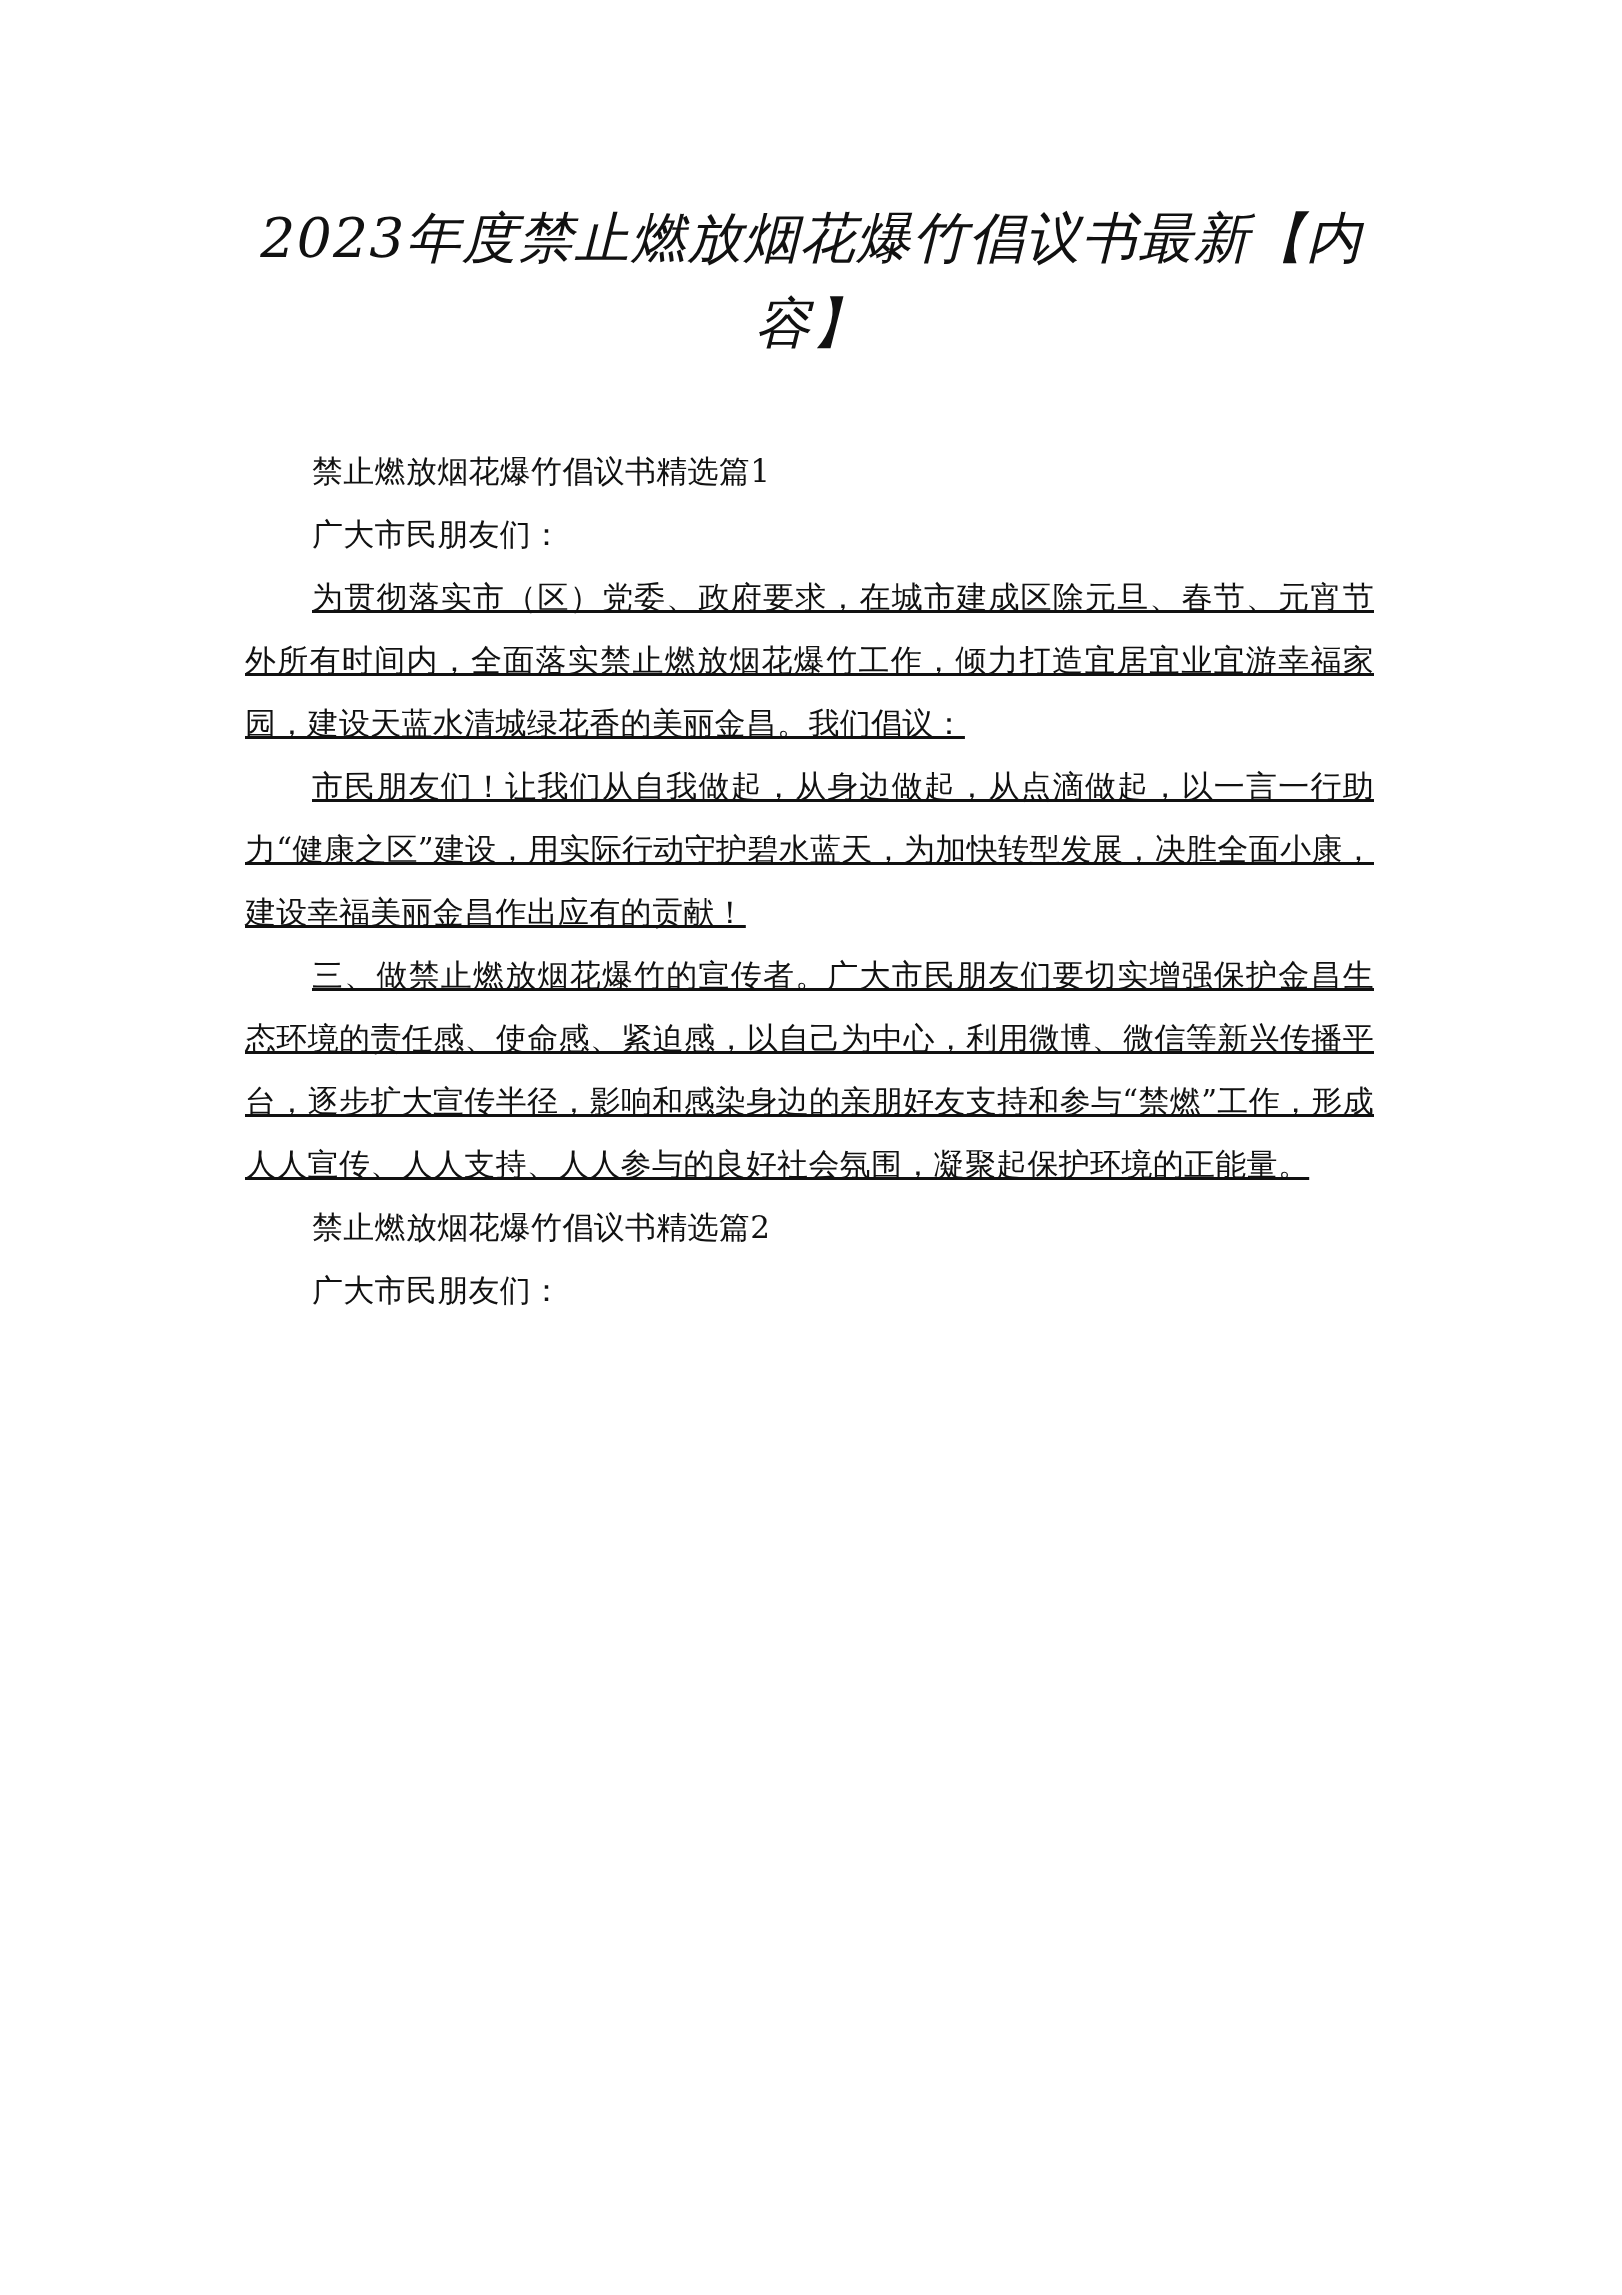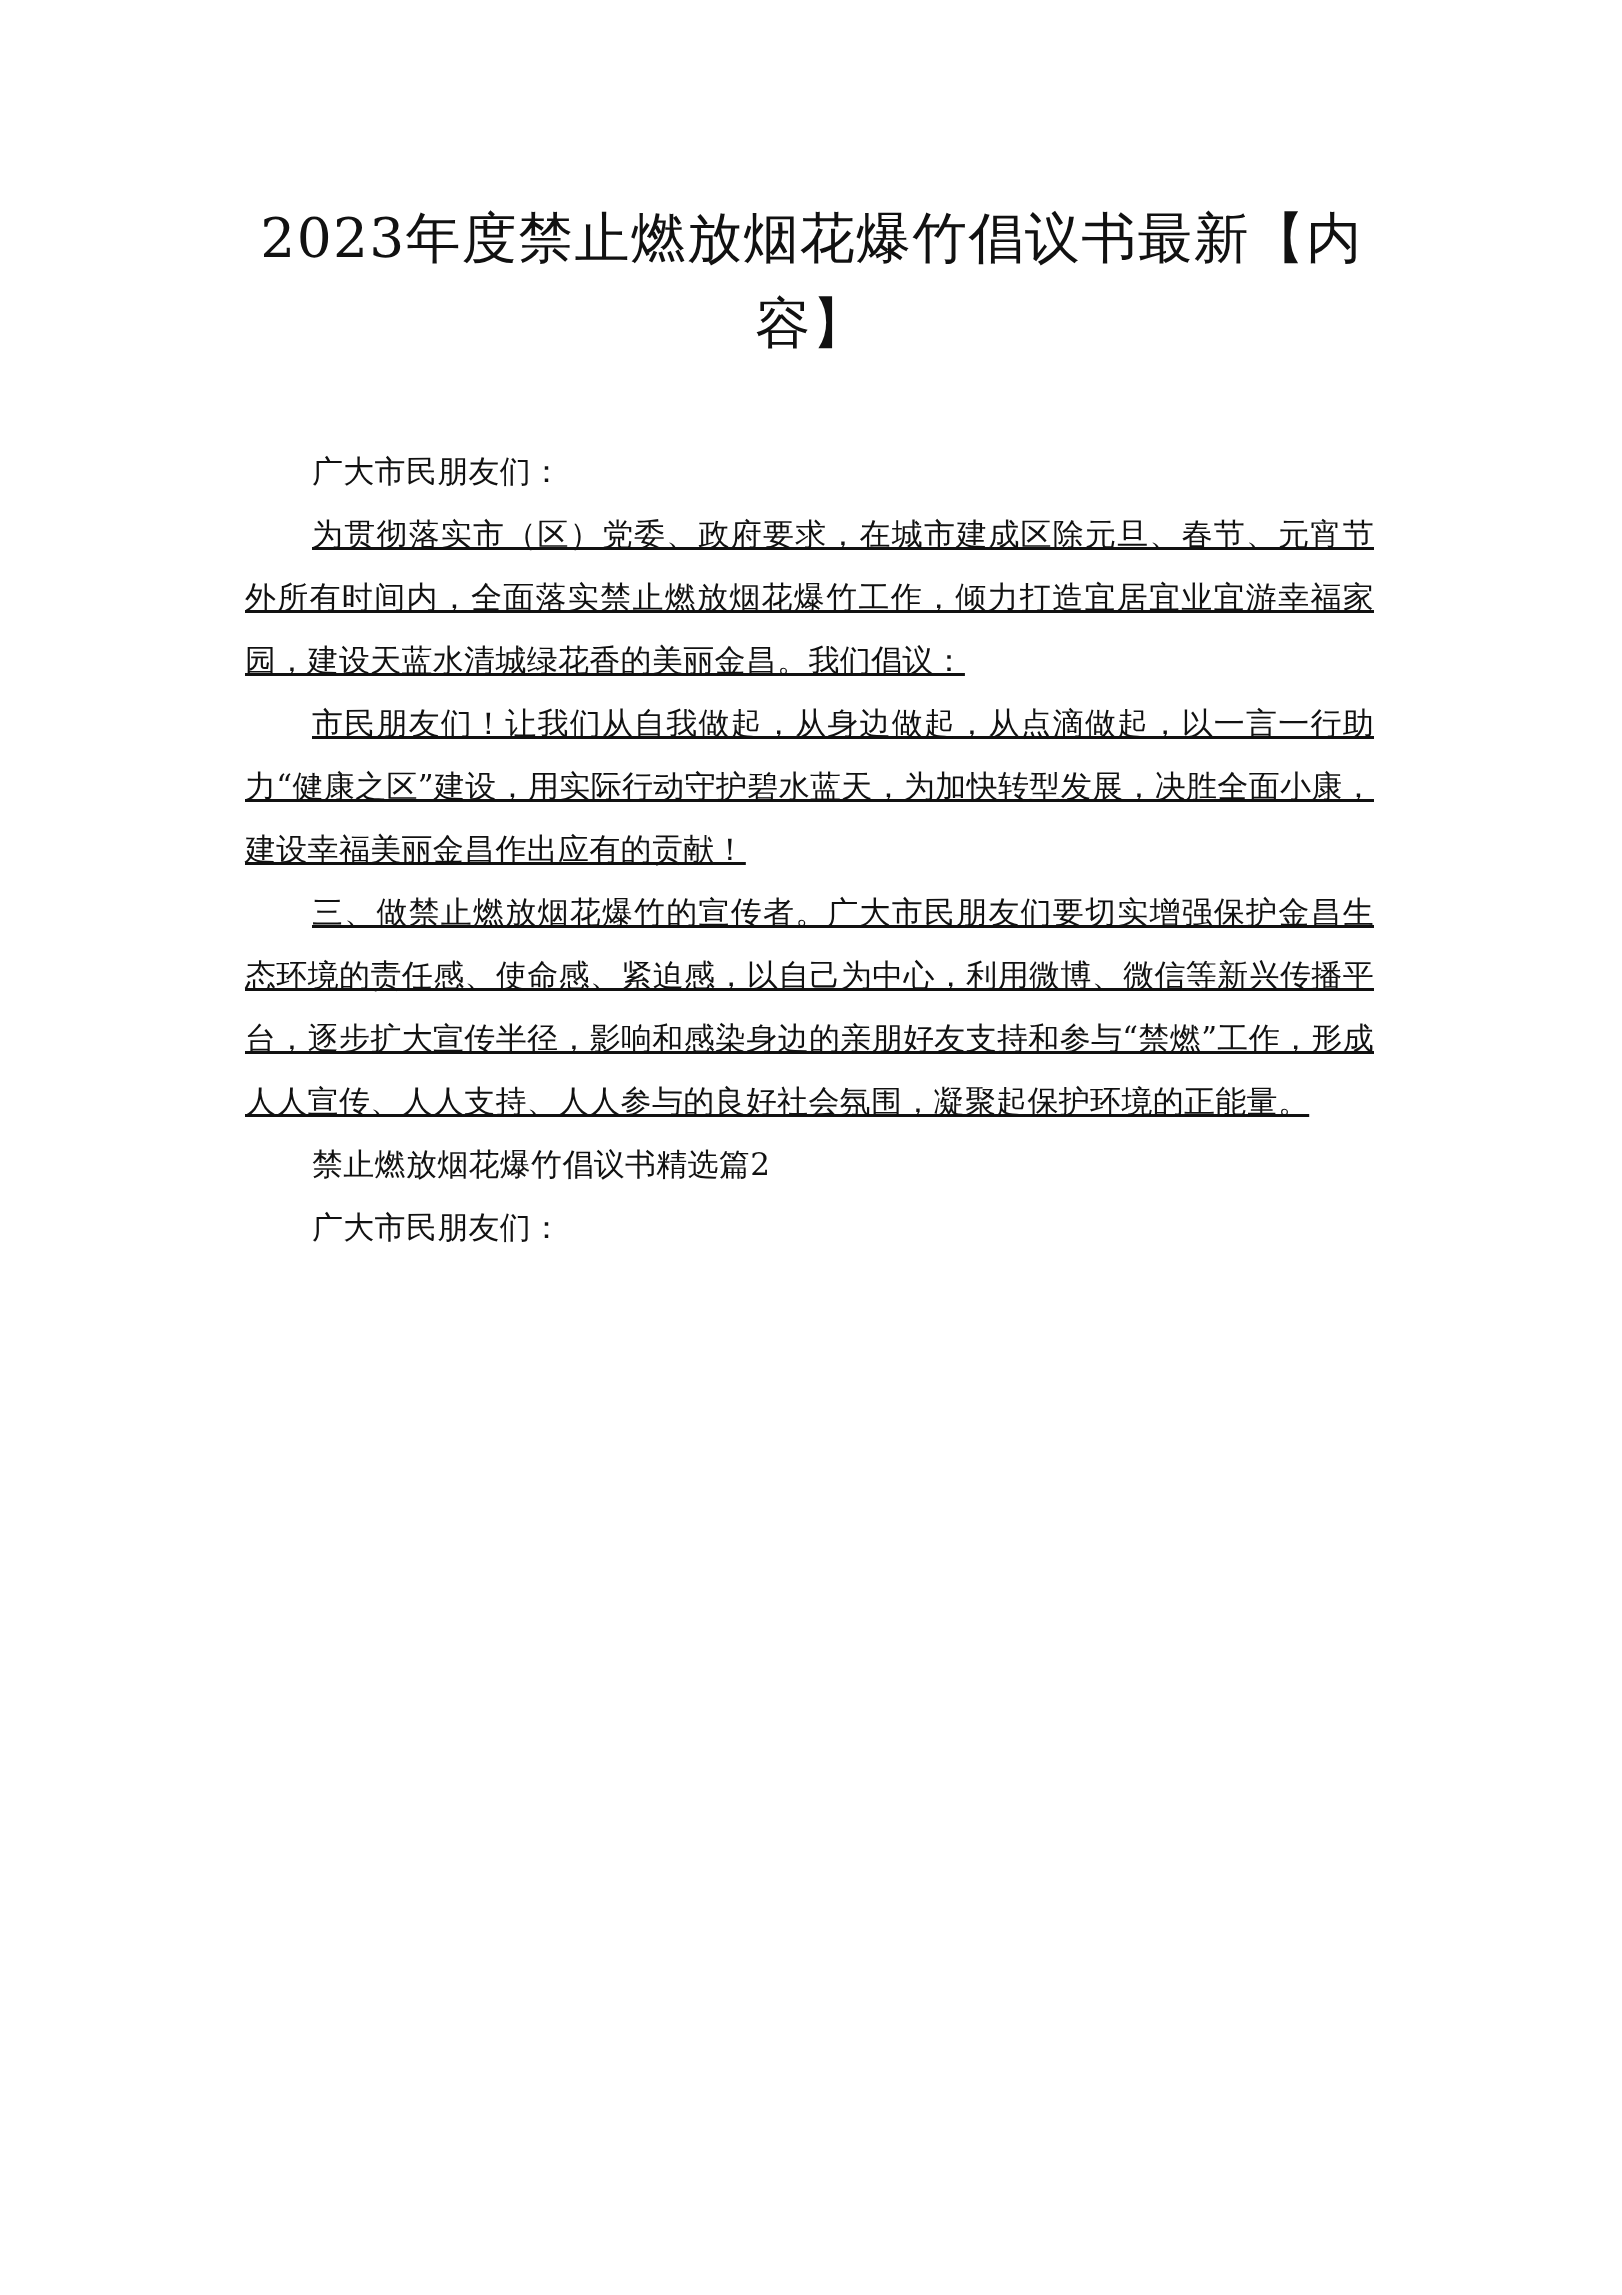--- a/index.html
+++ b/index.html
@@ -1,32 +1,33 @@
 <!DOCTYPE html>
 <html style="font-size:10.5px"><head>
 <meta charset="utf-8">
 <style>
   html, body { margin: 0; padding: 0; background: #ffffff; }
   body { width: 1623px; height: 2295px; position: relative; overflow: hidden;
          font-family: "DejaVu Serif", "Liberation Serif", serif; color: #111; }
   .page { position: absolute; left: 0; top: 0; width: 1623px; height: 2295px; background: #fff; }
   .title { position: absolute; left: 216px; width: 1191px; top: 196px; text-align: center;
-           font-size: 55px; line-height: 85px; letter-spacing: 1.3px; color: #111; }
+           font-size: 55px; line-height: 85px; letter-spacing: 1.3px; color: #111; font-style: italic; }
   .body { position: absolute; left: 245px; top: 440px; width: 1129px;
           font-size: 31px; line-height: 63px; letter-spacing: 0.3px; }
   .p { margin: 0; text-indent: 67px; text-align: justify; text-align-last: left; text-decoration: underline; }
   .h { margin: 0; text-indent: 67px; }
 </style>
 </head>
 <body>
 
 <div class="page">
   <div class="title">2023年度禁止燃放烟花爆竹倡议书最新【内容】</div>
 
   <div class="body">
+    <p class="h">禁止燃放烟花爆竹倡议书精选篇1</p>
     <p class="h">广大市民朋友们：</p>
     <p class="p">为贯彻落实市（区）党委、政府要求，在城市建成区除元旦、春节、元宵节外所有时间内，全面落实禁止燃放烟花爆竹工作，倾力打造宜居宜业宜游幸福家园，建设天蓝水清城绿花香的美丽金昌。我们倡议：</p>
     <p class="p">市民朋友们！让我们从自我做起，从身边做起，从点滴做起，以一言一行助力“健康之区”建设，用实际行动守护碧水蓝天，为加快转型发展，决胜全面小康，建设幸福美丽金昌作出应有的贡献！</p>
     <p class="p">三、做禁止燃放烟花爆竹的宣传者。广大市民朋友们要切实增强保护金昌生态环境的责任感、使命感、紧迫感，以自己为中心，利用微博、微信等新兴传播平台，逐步扩大宣传半径，影响和感染身边的亲朋好友支持和参与“禁燃”工作，形成人人宣传、人人支持、人人参与的良好社会氛围，凝聚起保护环境的正能量。</p>
     <p class="h">禁止燃放烟花爆竹倡议书精选篇2</p>
     <p class="h">广大市民朋友们：</p>
   </div>
 </div>
 
 

